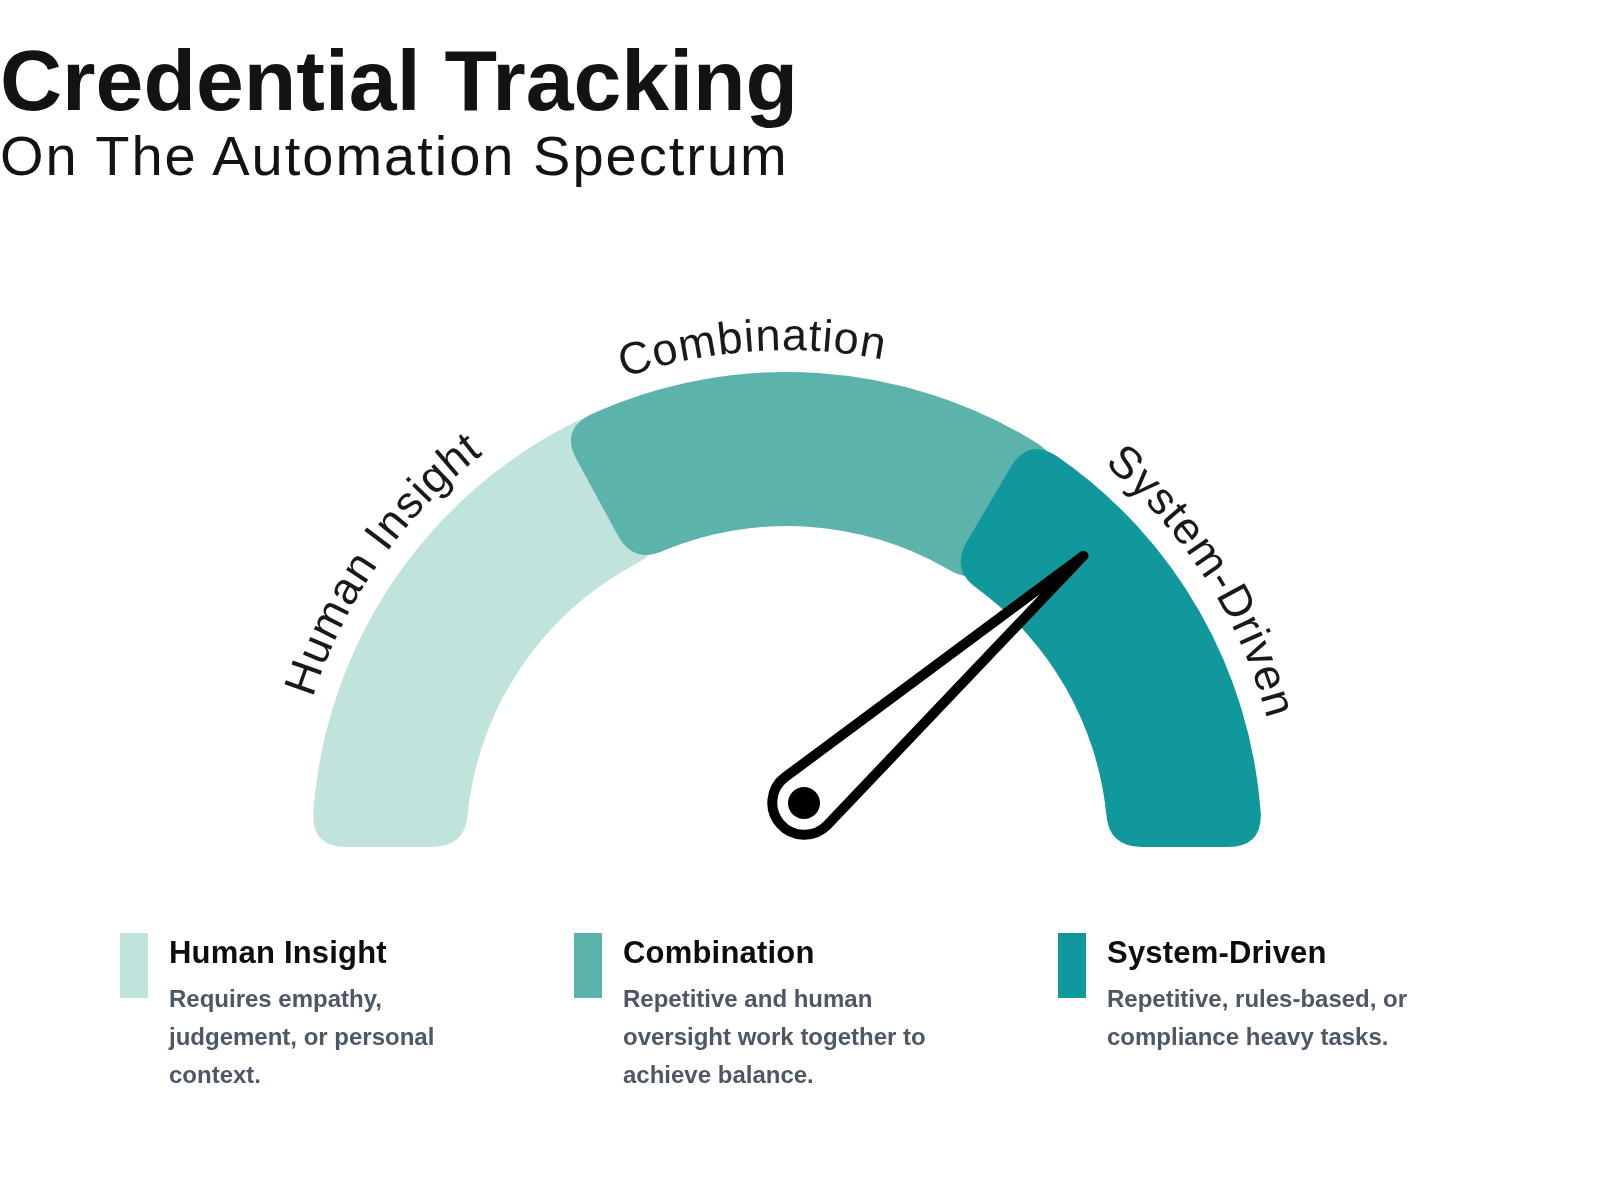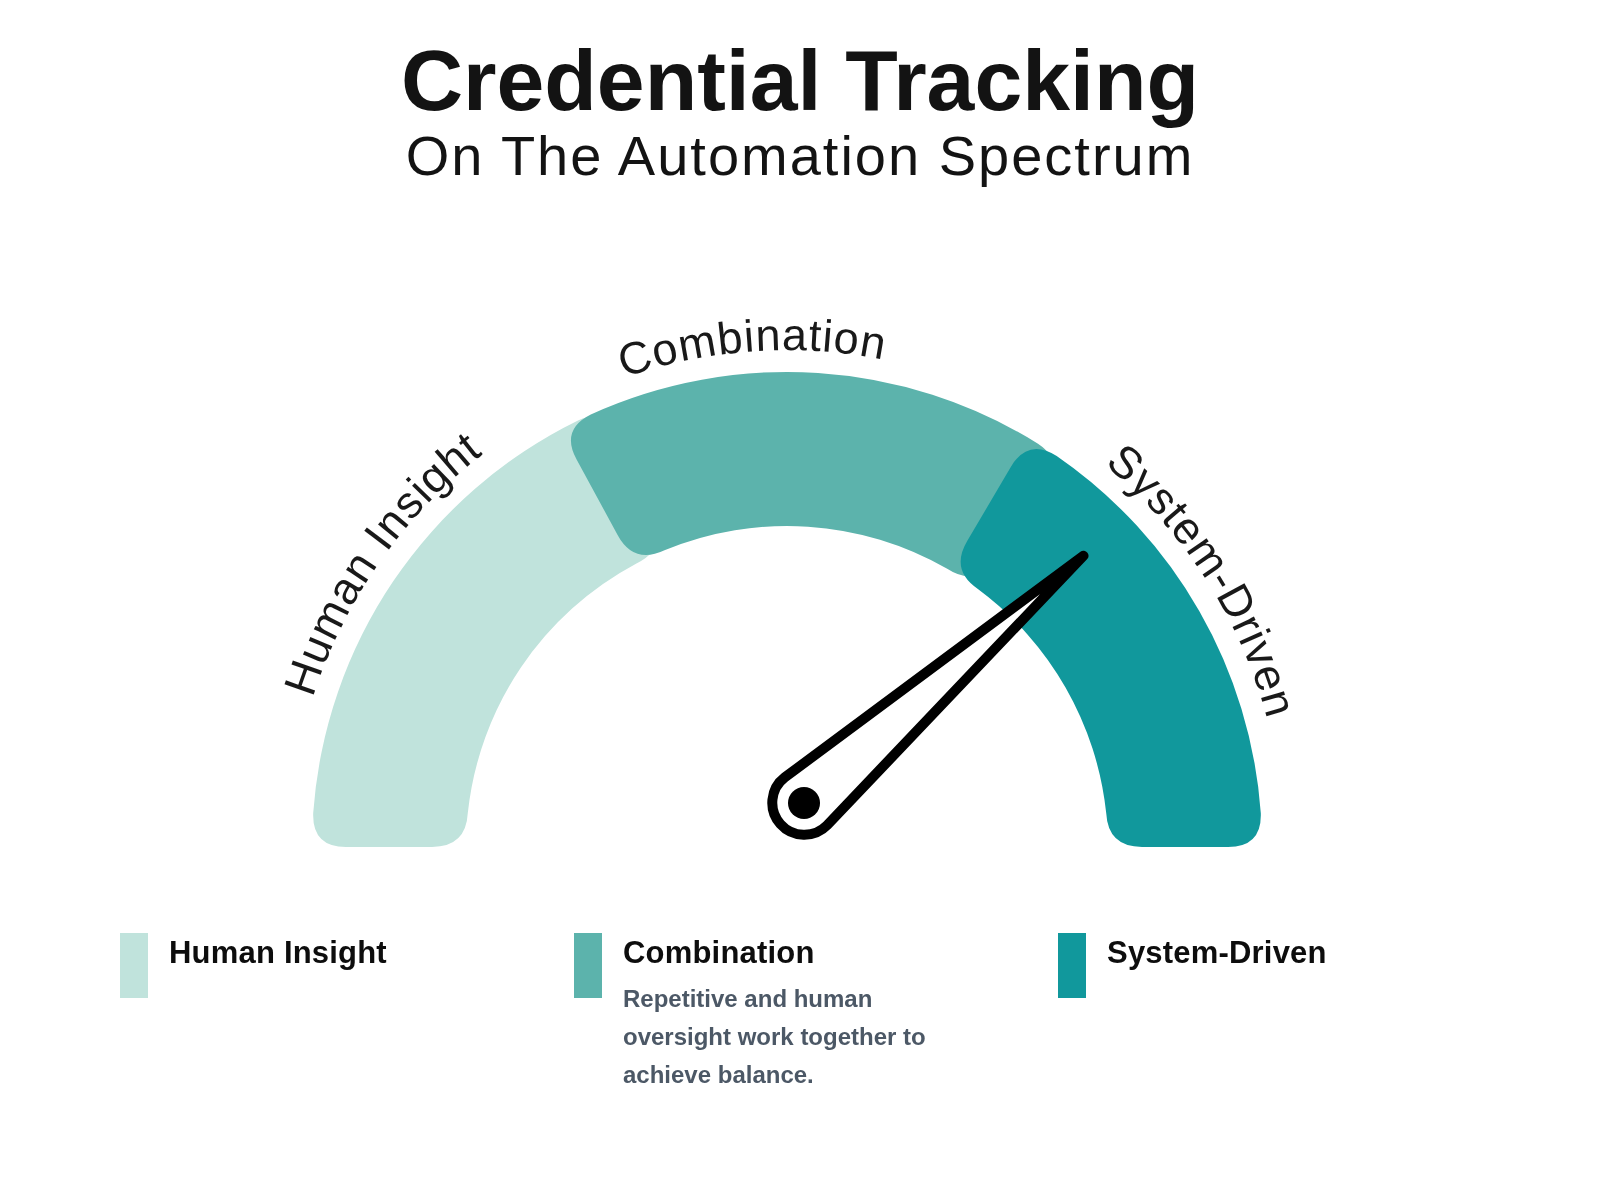--- a/index.html
+++ b/index.html
@@ -1,20 +1,20 @@
 <!DOCTYPE html>
 <html><head>
 <meta charset="utf-8">
 <style>
   html,body{margin:0;padding:0;background:#ffffff;}
   .canvas{
     position:relative;width:1600px;height:1200px;background:#ffffff;overflow:hidden;
     font-family:"Liberation Sans", sans-serif;
   }
-  .header{position:absolute;top:34px;left:0;width:100%;text-align:center;color:#131313;}
+  .header{position:absolute;top:34px;left:0;width:100%;color:#131313;}
   .title{margin:0;font-size:86px;font-weight:700;line-height:1.08;letter-spacing:0;}
   .subtitle{margin:0;font-size:56px;font-weight:400;line-height:1.05;letter-spacing:2px;}
   svg.gauge{position:absolute;left:0;top:0;width:1600px;height:1200px;}
   .arc-label{font-size:45px;font-weight:500;fill:#191919;letter-spacing:1px;}
   .legend-item{position:absolute;top:933px;display:flex;}
   .legend-item .swatch{flex:0 0 28px;width:28px;height:65px;margin-right:21px;}
   .legend-text{padding-top:2px;}
   .legend-head{margin:0 0 9px 0;font-size:31px;font-weight:700;color:#0d0d0d;letter-spacing:0.2px;}
   .legend-desc{margin:0;font-size:24px;font-weight:700;color:#4c5866;line-height:1.58;}
   #legend-item-0{left:120px;width:338px;}
@@ -53,31 +53,33 @@
     <g>
       <path id="needle-path" fill="#ffffff" stroke="#000000" stroke-width="10" stroke-linejoin="round" d="M 1083.4 555.8 L 827.2 825.1 A 32 32 0 1 1 784.9 777.3 Z"></path>
       <circle cx="804" cy="803" r="16" fill="#000000"></circle>
     </g>
   </svg>
 
   <div class="legend-item" id="legend-item-0">
     <div class="swatch" style="background: rgb(192, 227, 220);"></div>
     <div class="legend-text">
       <p class="legend-head">Human Insight</p>
+      <p class="legend-desc">Requires empathy, judgement, or personal context.</p>
     </div>
   </div>
 
   <div class="legend-item" id="legend-item-1">
     <div class="swatch" style="background: rgb(92, 179, 172);"></div>
     <div class="legend-text">
       <p class="legend-head">Combination</p>
       <p class="legend-desc">Repetitive and human oversight work together to achieve balance.</p>
     </div>
   </div>
 
   <div class="legend-item" id="legend-item-2">
     <div class="swatch" style="background: rgb(17, 152, 156);"></div>
     <div class="legend-text">
       <p class="legend-head">System-Driven</p>
+      <p class="legend-desc">Repetitive, rules-based, or compliance heavy tasks.</p>
     </div>
   </div>
 
 </div>
 
 </body></html>

